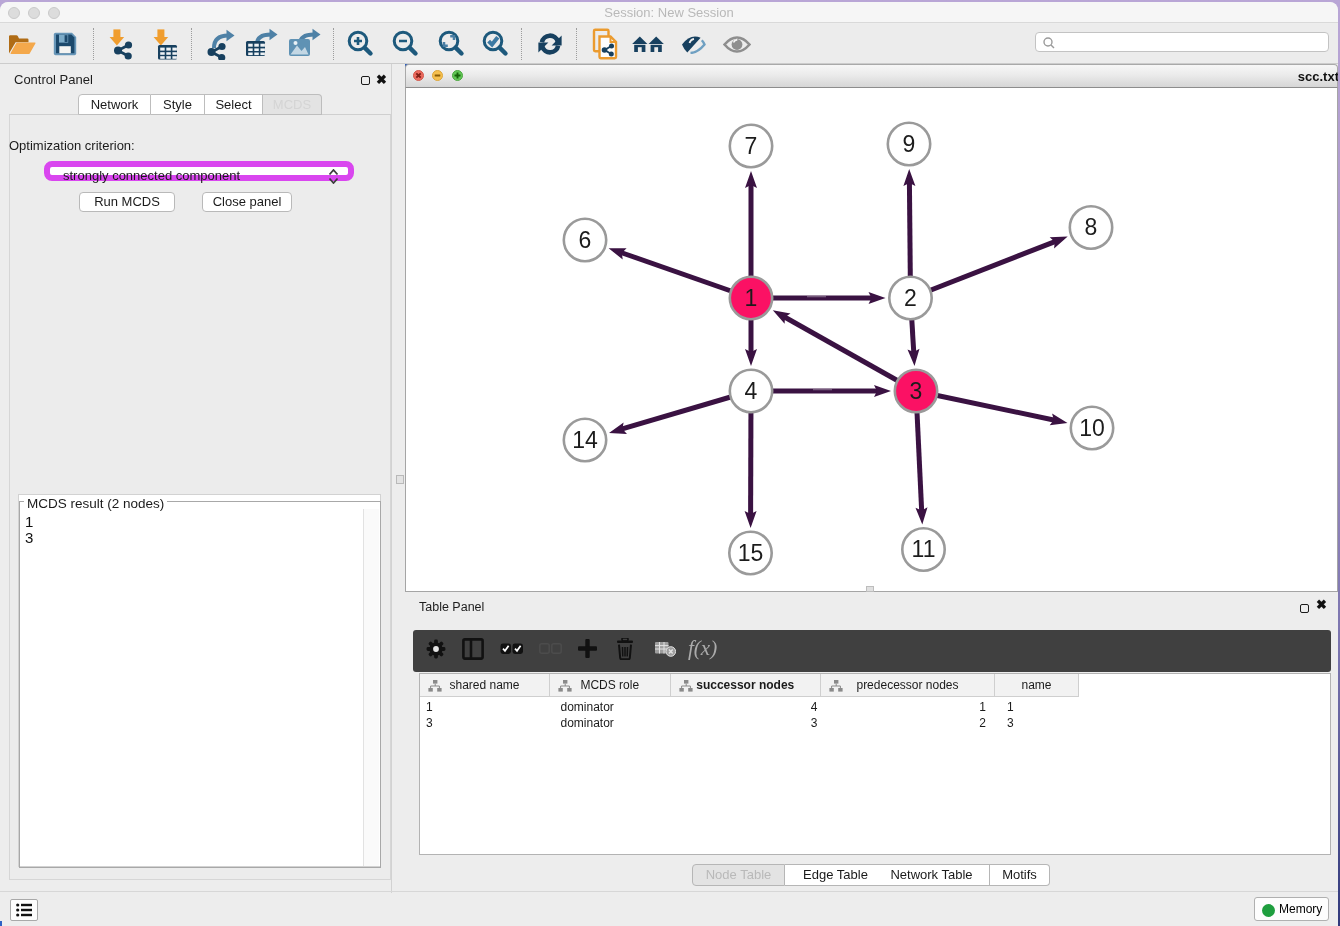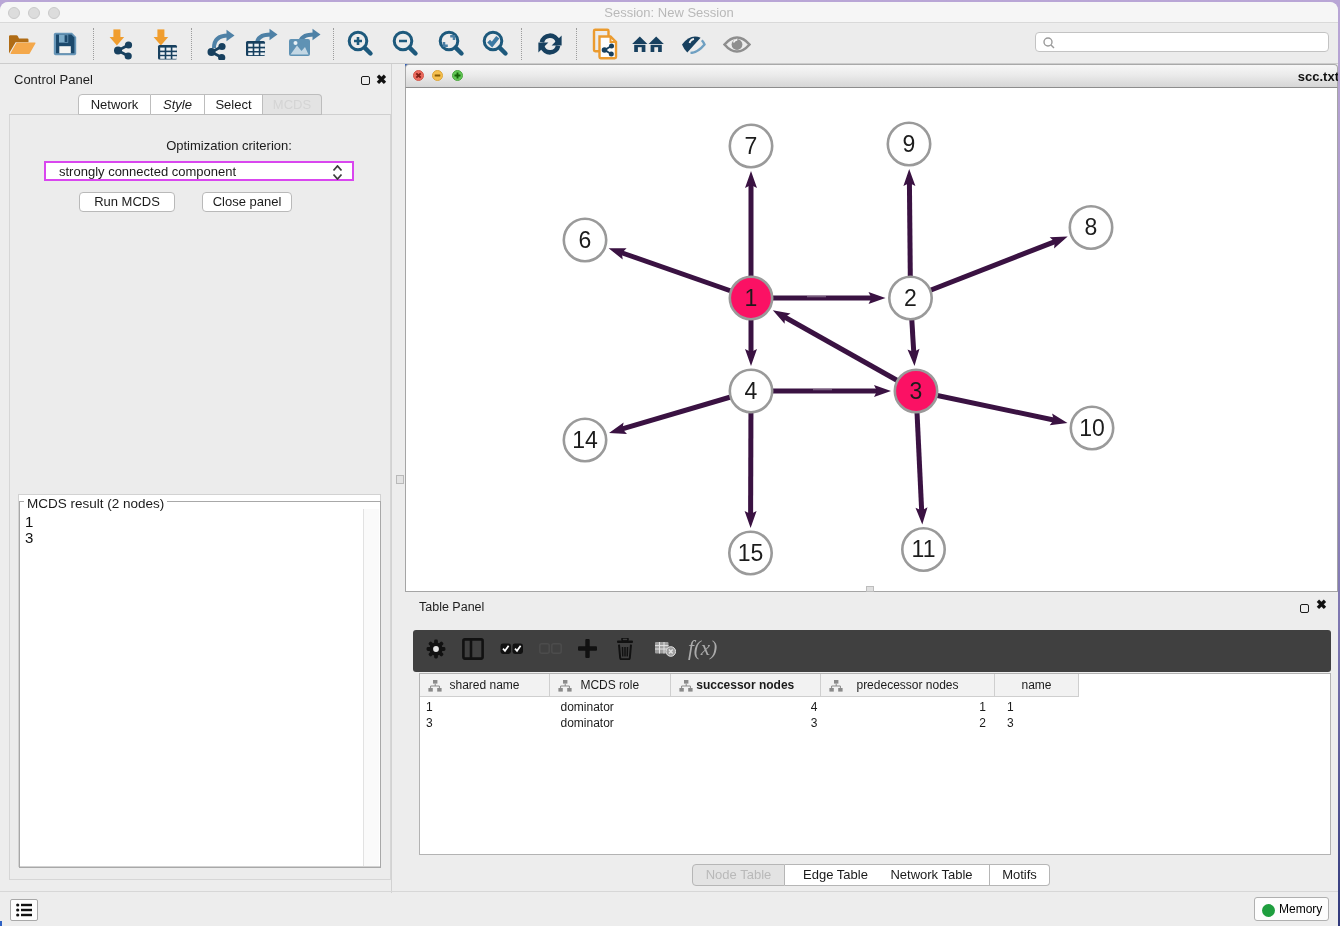--- a/index.html
+++ b/index.html
@@ -26,24 +26,24 @@
 
 #cp-title { position:absolute; left:14px; top:70px; font-size:13px; color:#1d1d1d; }
 #cp-float { position:absolute; left:360.5px; top:73.5px; width:9px; height:9px;
   border:1.5px solid #1a1a1a; border-radius:2px; }
 .xbtn { font-size:13px; font-weight:bold; color:#111; }
 #cp-panel { position:absolute; left:9px; top:112px; width:382px; height:766px;
   background:#ececec; border:1px solid #d6d6d6; border-top:1px solid #cfcfcf; }
 .tab { position:absolute; top:92px; height:21px; background:#fff;
   border:1px solid #bdbdbd; font-size:13px; color:#1a1a1a; text-align:center;
   line-height:19px; }
-#opt-label { position:absolute; left:9px; top:136px; width:382px; text-align:center;
-  font-size:13px; color:#1b1b1b;margin-left:29px; }
+#opt-label { position:absolute; left:9px; top:136px; width:382px; text-align:left;
+  font-size:13px; color:#1b1b1b; }
 #opt-select { position:absolute; left:44px; top:159px; width:310px; height:20px;
-  background:#fff; border:2px solid #d946ef; border-radius:0;
+  background:#fff; border:6px solid #d946ef; border-radius:8px;
   font-size:13px; color:#1b1b1b; line-height:18px; padding-left:13px; }
 .btn { position:absolute; top:190px; height:20px; background:#fff;
   border:1px solid #b9b9b9; border-radius:4px; font-size:13px; color:#1b1b1b;
   text-align:center; line-height:18px; }
 #fs-white { position:absolute; left:18px; top:492px; width:363px; height:373px;
   background:#fff; border:1px solid #d2d2d2; font-size:15px; color:#111;
   line-height:16px; padding:19px 0 0 6px; }
 #fieldset { position:absolute; left:18.5px; top:499px; width:362px; height:367px;
   border:1px solid #a8a8a8; }
 #fs-legend { position:absolute; left:24px; top:494px; font-size:13.5px; color:#1b1b1b;
@@ -278,21 +278,21 @@
         <line x1="10" y1="10" x2="13" y2="13" stroke="#9a9a9a" stroke-width="1.4"></line>
       </svg>
     </div>
   </div>
 
   <div id="cp-title">Control Panel</div>
   <div id="cp-float"></div>
   <div class="xbtn abs" style="left:376px; top:70px;">✖</div>
   <div id="cp-panel"></div>
   <div class="tab" style="left:78px; width:73px; border-radius:4px 0 0 0;">Network</div>
-  <div class="tab" style="left:151px; width:54px; border-left:none;font-style:italic;">Style</div>
+  <div class="tab" style="left:151px; width:54px; border-left:none;">Style</div>
   <div class="tab" style="left:205px; width:58px; border-left:none;">Select</div>
   <div class="tab" style="left:263px; width:59px; border-left:none; border-radius:0 4px 0 0; background:#e3e3e3; color:#d4d4d4;">MCDS</div>
   <div id="opt-label">Optimization criterion:</div>
   <div id="opt-select">strongly connected component
     <svg width="11" height="15" viewBox="0 0 11 15" style="position:absolute; right:9px; top:2px;">
       <path d="M1.5 5.5 L5.5 1 L9.5 5.5" fill="none" stroke="#3e3e3e" stroke-width="1.8"></path>
       <path d="M1.5 9.5 L5.5 14 L9.5 9.5" fill="none" stroke="#3e3e3e" stroke-width="1.8"></path>
     </svg>
   </div>
   <div class="btn" style="left:79px; width:96px;">Run MCDS</div>

